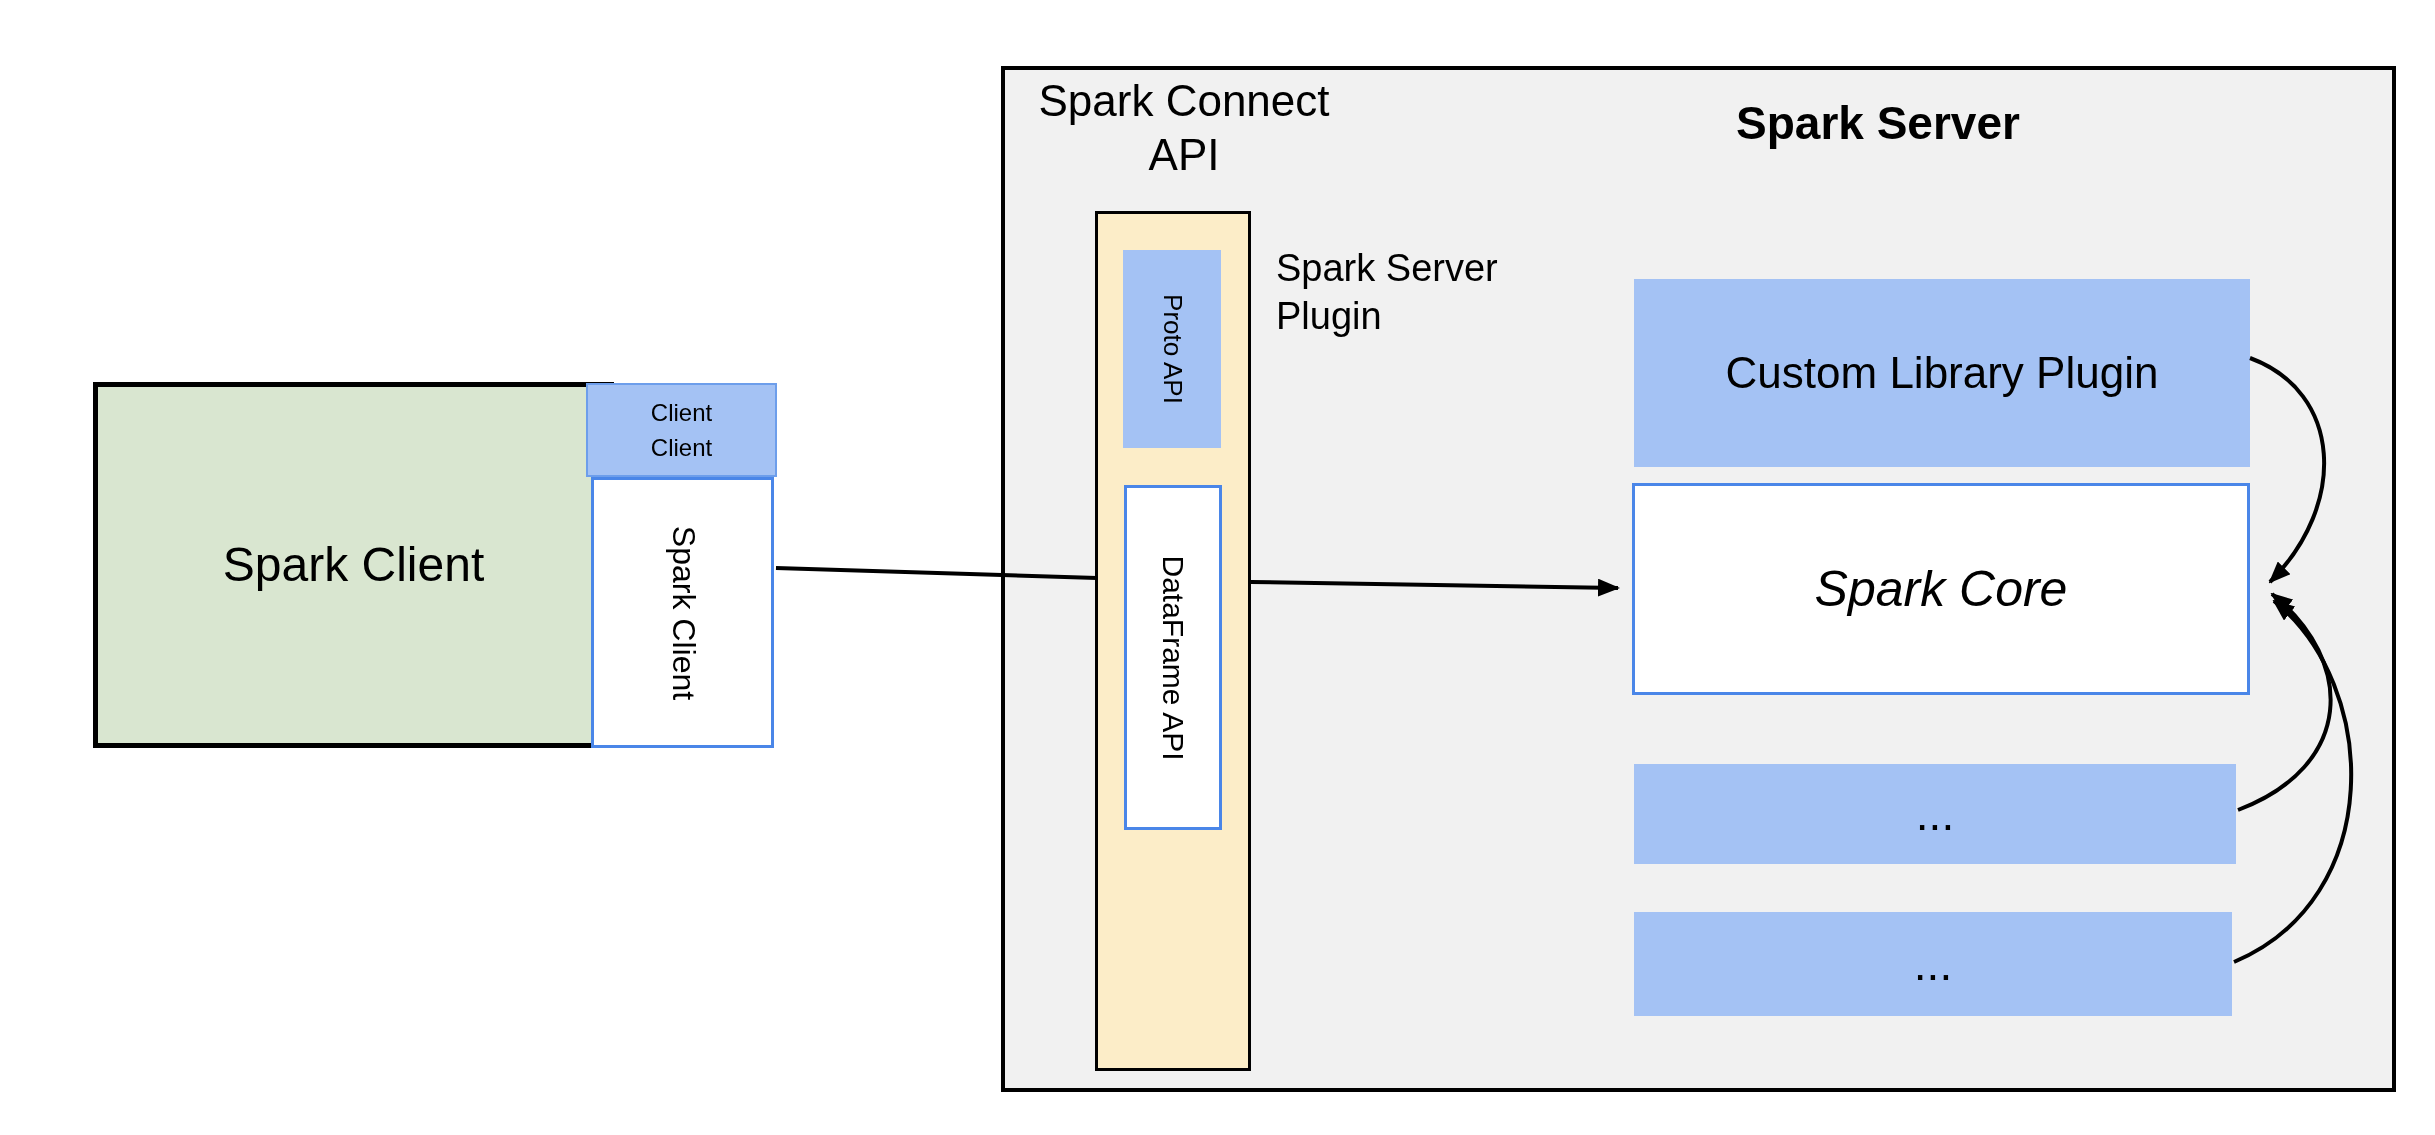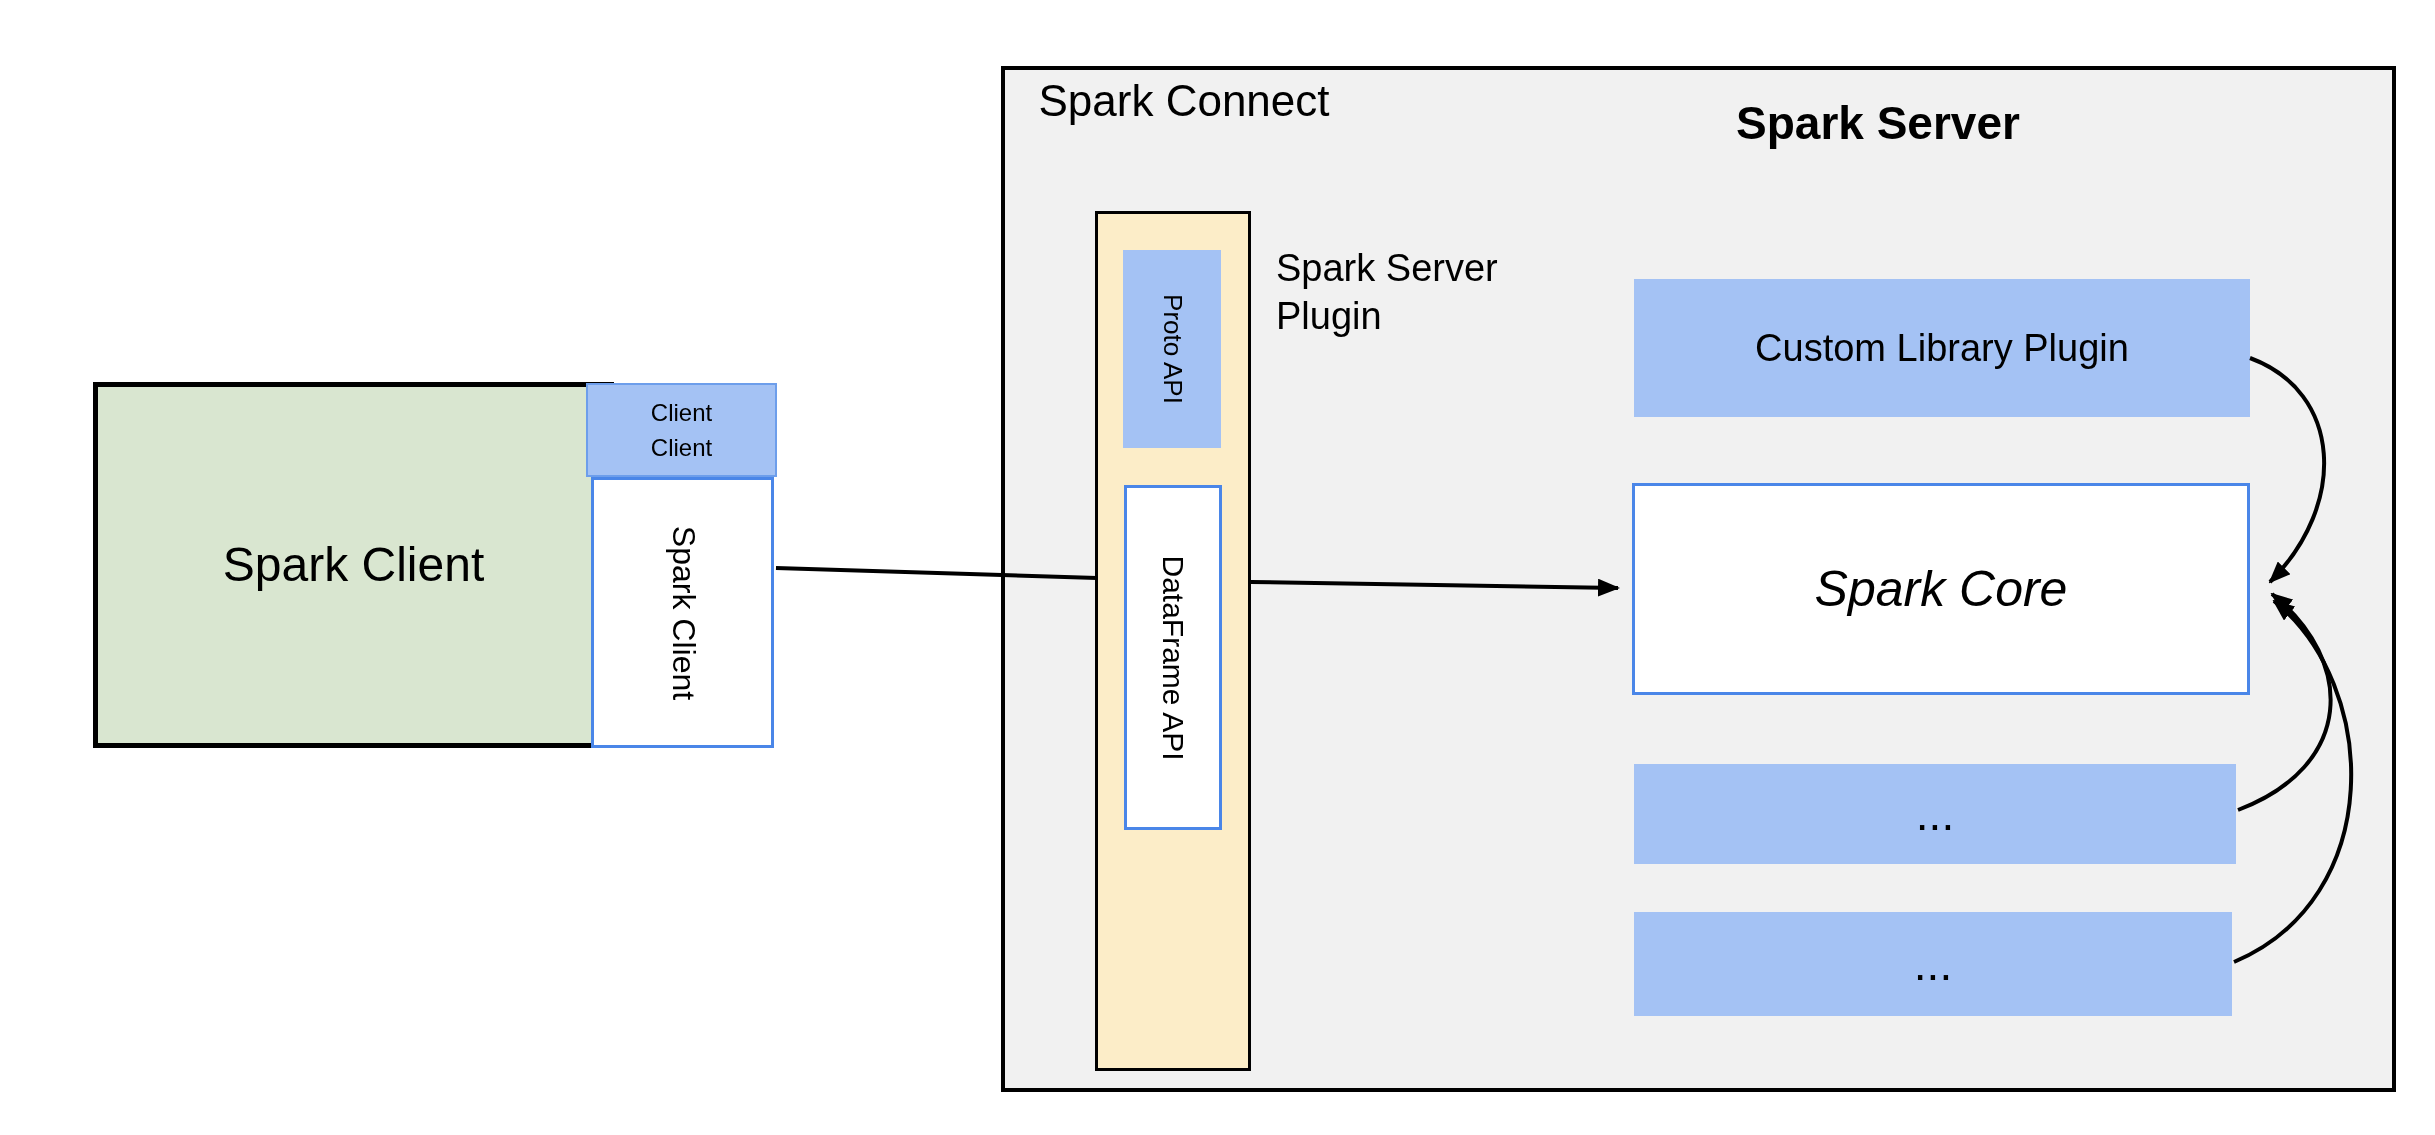--- a/index.html
+++ b/index.html
@@ -20,21 +20,21 @@
 
   
   .yellow-box{left:1071px;top:211px;width:156px;height:860px;background:#fcedc8;border:3px solid #000000;}
   .proto-box{left:1099px;top:250px;width:98px;height:198px;background:#a4c2f4;}
   .dataframe-box{left:1100px;top:485px;width:98px;height:345px;background:#ffffff;border:3px solid #4a86e8;}
   .vtext{position:absolute;top:50%;left:50%;transform:translate(-50%,-50%) rotate(90deg);white-space:nowrap;}
   .proto-box .vtext{font-size:26px;}
   .dataframe-box .vtext{font-size:30px;}
 
   
-  .plugin-box{left:1610px;top:279px;width:616px;height:138px;background:#a4c2f4;font-size:38px;}
+  .plugin-box{left:1610px;top:279px;width:616px;height:188px;background:#a4c2f4;font-size:44px;}
   .core-box{left:1608px;top:483px;width:618px;height:212px;background:#ffffff;border:3px solid #4a86e8;font-size:50px;font-style:italic;}
   .dots-box1{left:1610px;top:764px;width:602px;height:100px;background:#a4c2f4;font-size:46px;}
   .dots-box2{left:1610px;top:912px;width:598px;height:104px;background:#a4c2f4;font-size:46px;}
 
   
   .green-box{left:69px;top:382px;width:521px;height:366px;background:#d9e6d0;border:5px solid #000000;font-size:48px;line-height:60px;}
   .client-package-box{left:562px;top:383px;width:191px;height:94px;background:#a4c2f4;border:2px solid #6d9eeb;font-size:24px;line-height:35px;}
   .spark-client-box{left:567px;top:477px;width:183px;height:271px;background:#ffffff;border:3px solid #4a86e8;}
   .spark-client-box .vtext{font-size:32px;}
 
@@ -42,20 +42,21 @@
 </style>
 </head>
 <body>
 
 <div class="canvas">
 
   <div class="abs gray-panel"></div>
 
   <div class="abs connect-title">
     <div>Spark Connect</div>
+    <div>API</div>
   </div>
   <div class="abs server-title">Spark Server</div>
 
   <div class="abs yellow-box"></div>
   <div class="abs proto-box">
     <span class="vtext">Proto API</span>
   </div>
   <div class="abs dataframe-box">
     <span class="vtext">DataFrame API</span>
   </div>

